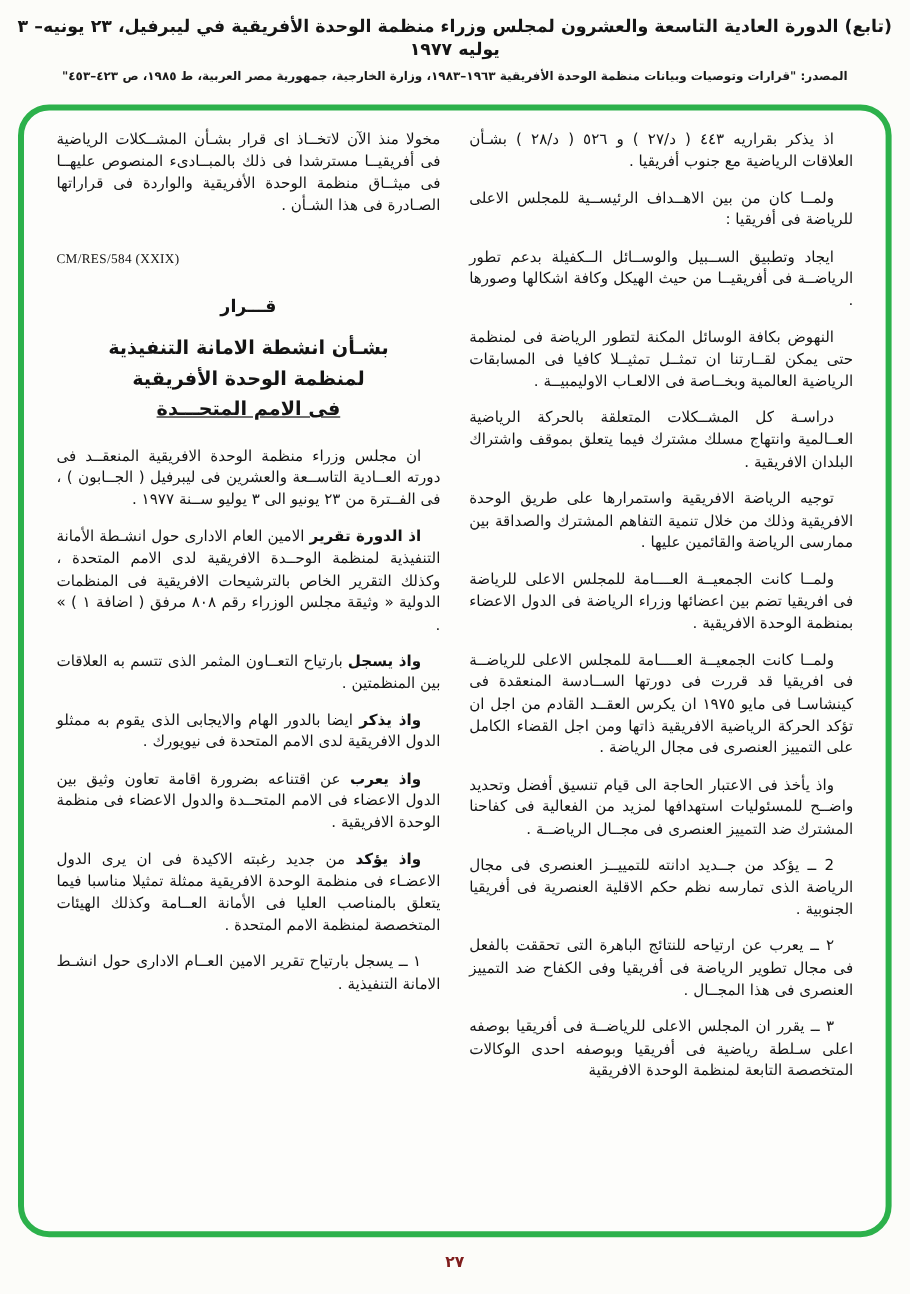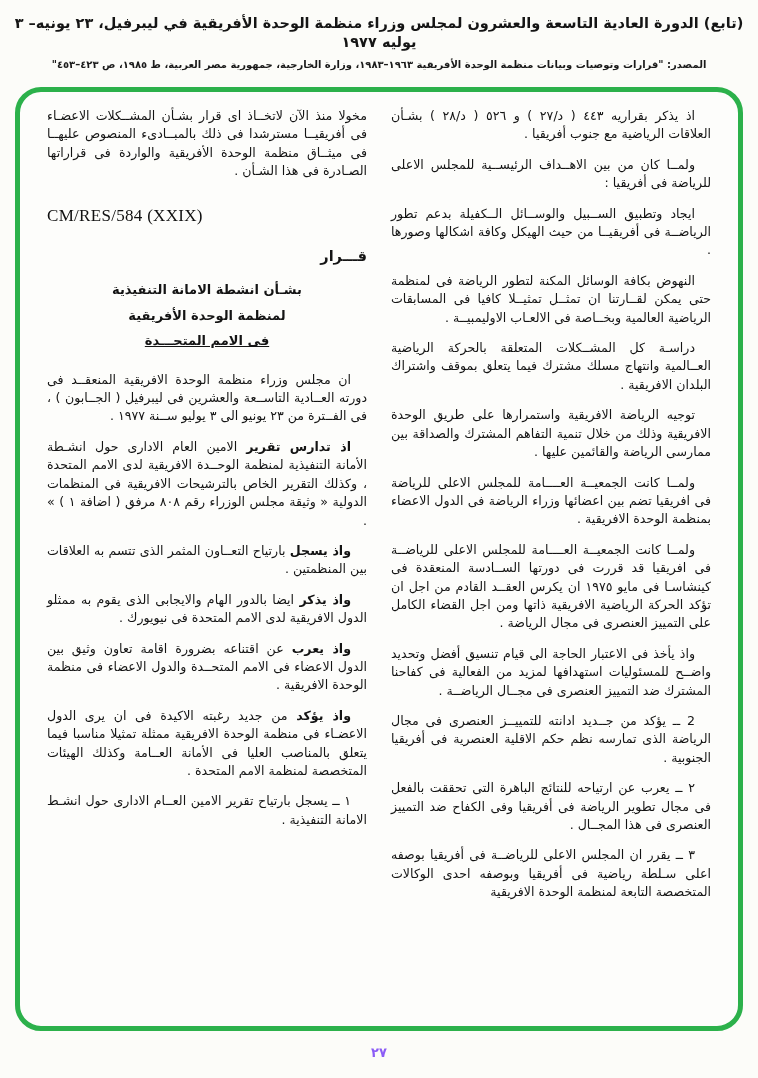--- a/index.html
+++ b/index.html
@@ -34,35 +34,35 @@
   .col{
     flex:1;min-width:0;direction:rtl;text-align:justify;
     font-size:12.6px;line-height:18.4px;color:#141414;
   }
   .para{margin:0 0 12px 0;text-indent:16px;}
   .para.no-indent{text-indent:0;}
   .para .lead{font-weight:bold;}
   .ref{
     direction:ltr;text-align:left;
     font-family:"Liberation Serif",serif;
-    font-size:17px;letter-spacing:.3px;
+    font-size:11px;letter-spacing:.3px;
     margin:26px 0 22px 0;text-indent:0;color:#101010;
   }
   .title-main{
-    text-align:right;font-weight:bold;font-size:14.5px;
+    text-align:center;font-weight:bold;font-size:14.5px;
     margin:4px 0 16px 0;text-indent:0;letter-spacing:1px;
   }
   .title-sub{
-    text-align:center;font-weight:bold;font-size:13px;
+    text-align:center;font-weight:bold;font-size:16px;
     margin:0 0 7px 0;text-indent:0;
   }
   .title-sub.last{margin-bottom:20px;text-decoration:underline;}
   .page-number{
     position:absolute;bottom:18px;left:0;right:0;
-    text-align:center;font-weight:bold;font-size:13px;color:#8b5cf6;
+    text-align:center;font-weight:bold;font-size:13px;color:#7f1d1d;
   }
 </style>
 </head>
 <body>
 
 <header class="page-header">
   <div class="hdr-title">(تابع) الدورة العادية التاسعة والعشرون لمجلس وزراء منظمة الوحدة الأفريقية في ليبرفيل، ٢٣ يونيه– ٣ يوليه ١٩٧٧</div>
   <div class="hdr-source">المصدر: "قرارات وتوصيات وبيانات منظمة الوحدة الأفريقية ١٩٦٣–١٩٨٣، وزارة الخارجية، جمهورية مصر العربية، ط ١٩٨٥، ص ٤٢٣–٤٥٣"</div>
 </header>
 
@@ -78,29 +78,29 @@
       <p class="para">توجيه الرياضة الافريقية واستمرارها على طريق الوحدة الافريقية وذلك من خلال تنمية التفاهم المشترك والصداقة بين ممارسى الرياضة والقائمين عليها .</p>
       <p class="para">ولمــا كانت الجمعيــة العــــامة للمجلس الاعلى للرياضة فى افريقيا تضم بين اعضائها وزراء الرياضة فى الدول الاعضاء بمنظمة الوحدة الافريقية .</p>
       <p class="para">ولمــا كانت الجمعيــة العــــامة للمجلس الاعلى للرياضــة فى افريقيا قد قررت فى دورتها الســادسة المنعقدة فى كينشاسـا فى مايو ١٩٧٥ ان يكرس العقــد القادم من اجل ان تؤكد الحركة الرياضية الافريقية ذاتها ومن اجل القضاء الكامل على التمييز العنصرى فى مجال الرياضة .</p>
       <p class="para">واذ يأخذ فى الاعتبار الحاجة الى قيام تنسيق أفضل وتحديد واضــح للمسئوليات استهدافها لمزيد من الفعالية فى كفاحنا المشترك ضد التمييز العنصرى فى مجــال الرياضــة .</p>
       <p class="para">2 ــ يؤكد من جــديد ادانته للتمييــز العنصرى فى مجال الرياضة الذى تمارسه نظم حكم الاقلية العنصرية فى أفريقيا الجنوبية .</p>
       <p class="para">٢ ــ يعرب عن ارتياحه للنتائج الباهرة التى تحققت بالفعل فى مجال تطوير الرياضة فى أفريقيا وفى الكفاح ضد التمييز العنصرى فى هذا المجــال .</p>
       <p class="para">٣ ــ يقرر ان المجلس الاعلى للرياضــة فى أفريقيا بوصفه اعلى سـلطة رياضية فى أفريقيا وبوصفه احدى الوكالات المتخصصة التابعة لمنظمة الوحدة الافريقية</p>
     </div>
 
     <div class="col">
-      <p class="para no-indent">مخولا منذ الآن لاتخــاذ اى قرار بشـأن المشــكلات الاعضـاء فى أفريقيــا مسترشدا فى ذلك بالمبــادىء المنصوص عليهــا فى ميثــاق منظمة الوحدة الأفريقية والواردة فى قراراتها الصـادرة فى هذا الشـأن .</p>
+      <p class="para no-indent">مخولا منذ الآن لاتخــاذ اى قرار بشـأن المشــكلات الرياضية فى أفريقيــا مسترشدا فى ذلك بالمبــادىء المنصوص عليهــا فى ميثــاق منظمة الوحدة الأفريقية والواردة فى قراراتها الصـادرة فى هذا الشـأن .</p>
       <p class="ref">CM/RES/584 (XXIX)</p>
       <p class="title-main">قـــرار</p>
       <p class="title-sub">بشـأن انشطة الامانة التنفيذية</p>
       <p class="title-sub">لمنظمة الوحدة الأفريقية</p>
       <p class="title-sub last">فى الامم المتحـــدة</p>
 
       <p class="para"><b class="lead"></b><span>ان مجلس وزراء منظمة الوحدة الافريقية المنعقــد فى دورته العــادية التاســعة والعشرين فى ليبرفيل ( الجــابون ) ، فى الفــترة من ٢٣ يونيو الى ٣ يوليو ســنة ١٩٧٧ .</span></p>
-      <p class="para"><b class="lead">اذ تدارس تقرير</b><span> الامين العام الادارى حول انشـطة الأمانة التنفيذية لمنظمة الوحــدة الافريقية لدى الامم المتحدة ، وكذلك التقرير الخاص بالترشيحات الافريقية فى المنظمات الدولية « وثيقة مجلس الوزراء رقم ٨٠٨ مرفق ( اضافة ١ ) » .</span></p>
+      <p class="para"><b class="lead">اذ الدورة تقرير</b><span> الامين العام الادارى حول انشـطة الأمانة التنفيذية لمنظمة الوحــدة الافريقية لدى الامم المتحدة ، وكذلك التقرير الخاص بالترشيحات الافريقية فى المنظمات الدولية « وثيقة مجلس الوزراء رقم ٨٠٨ مرفق ( اضافة ١ ) » .</span></p>
       <p class="para"><b class="lead">واذ يسجل</b><span> بارتياح التعــاون المثمر الذى تتسم به العلاقات بين المنظمتين .</span></p>
       <p class="para"><b class="lead">واذ يذكر</b><span> ايضا بالدور الهام والايجابى الذى يقوم به ممثلو الدول الافريقية لدى الامم المتحدة فى نيويورك .</span></p>
       <p class="para"><b class="lead">واذ يعرب</b><span> عن اقتناعه بضرورة اقامة تعاون وثيق بين الدول الاعضاء فى الامم المتحــدة والدول الاعضاء فى منظمة الوحدة الافريقية .</span></p>
       <p class="para"><b class="lead">واذ يؤكد</b><span> من جديد رغبته الاكيدة فى ان يرى الدول الاعضـاء فى منظمة الوحدة الافريقية ممثلة تمثيلا مناسبا فيما يتعلق بالمناصب العليا فى الأمانة العــامة وكذلك الهيئات المتخصصة لمنظمة الامم المتحدة .</span></p>
       <p class="para"><b class="lead"></b><span>١ ــ يسجل بارتياح تقرير الامين العــام الادارى حول انشـط الامانة التنفيذية .</span></p>
     </div>
 
   </div>
 </div>
 

